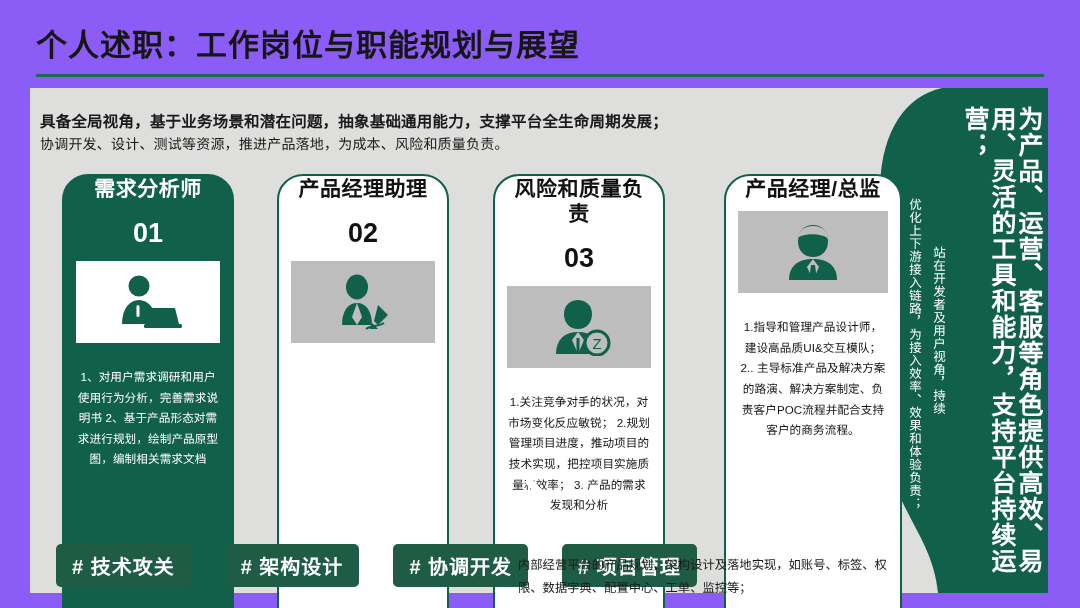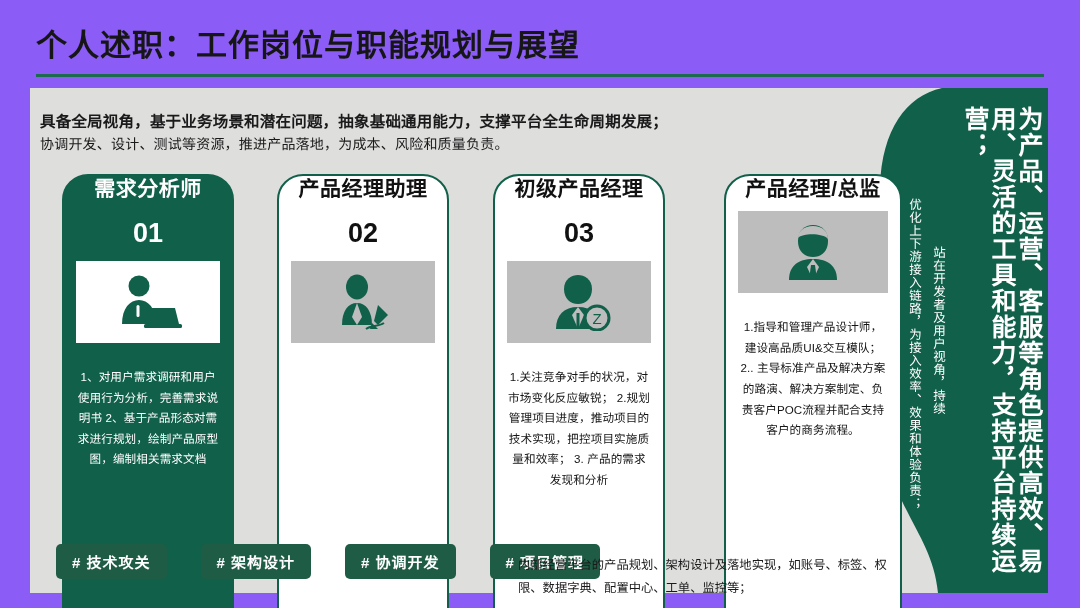--- a/index.html
+++ b/index.html
@@ -195,21 +195,21 @@
   .tags {
     position: absolute;
     left: 56px;
     top: 544px;
     display: flex;
     gap: 34px;
   }
   .tag {
     background: #1f5c45;
     color: #ffffff;
-    font-size: 15px;
+    font-size: 20px;
     font-weight: bold;
     border-radius: 5px;
     padding: 7px 16px;
     white-space: nowrap;
     letter-spacing: 1px;
   }
 
   .bottom-note {
     position: absolute;
     left: 518px;
@@ -274,21 +274,21 @@
           <path d="M16 52 C16 38 22 30 31 30 C40 30 46 38 46 52 Z" fill="#11604a"></path>
           <path d="M31 30 L26 44 L31 52 L36 44 Z" fill="#bdbdbd"></path>
           <path d="M52 32 L62 42 L52 52 L48 48 Z" fill="#11604a"></path>
           <path d="M46 50 L52 56 L44 56 Z" fill="#11604a"></path>
           <path d="M40 56 C45 52 52 54 58 50" stroke="#11604a" stroke-width="2" fill="none"></path>
         </svg>
       </div>
     </div>
 
     <div class="card card-light card-3">
-      <div class="card-role">初级产品经理</div>
+      <div class="card-role">风险和质量负责</div>
       <div class="card-num">03</div>
       <div class="card-thumb thumb-gray">
         <svg width="74" height="58" viewBox="0 0 74 58">
           <path d="M22 16 C22 6 30 2 36 2 C42 2 50 6 50 16 C50 25 44 31 36 31 C28 31 22 25 22 16 Z" fill="#11604a"></path>
           <path d="M14 56 C14 42 22 34 36 34 C50 34 58 42 58 56 Z" fill="#11604a"></path>
           <path d="M36 34 L30 42 L36 56 L42 42 Z" fill="#bdbdbd"></path>
           <rect x="34.5" y="40" width="3" height="16" fill="#11604a"></rect>
           <circle cx="55" cy="45" r="12" fill="#bdbdbd" stroke="#11604a" stroke-width="3"></circle>
           <text x="55" y="51" font-size="15" font-family="'Liberation Sans', sans-serif" fill="#11604a" text-anchor="middle">Z</text>
         </svg>

